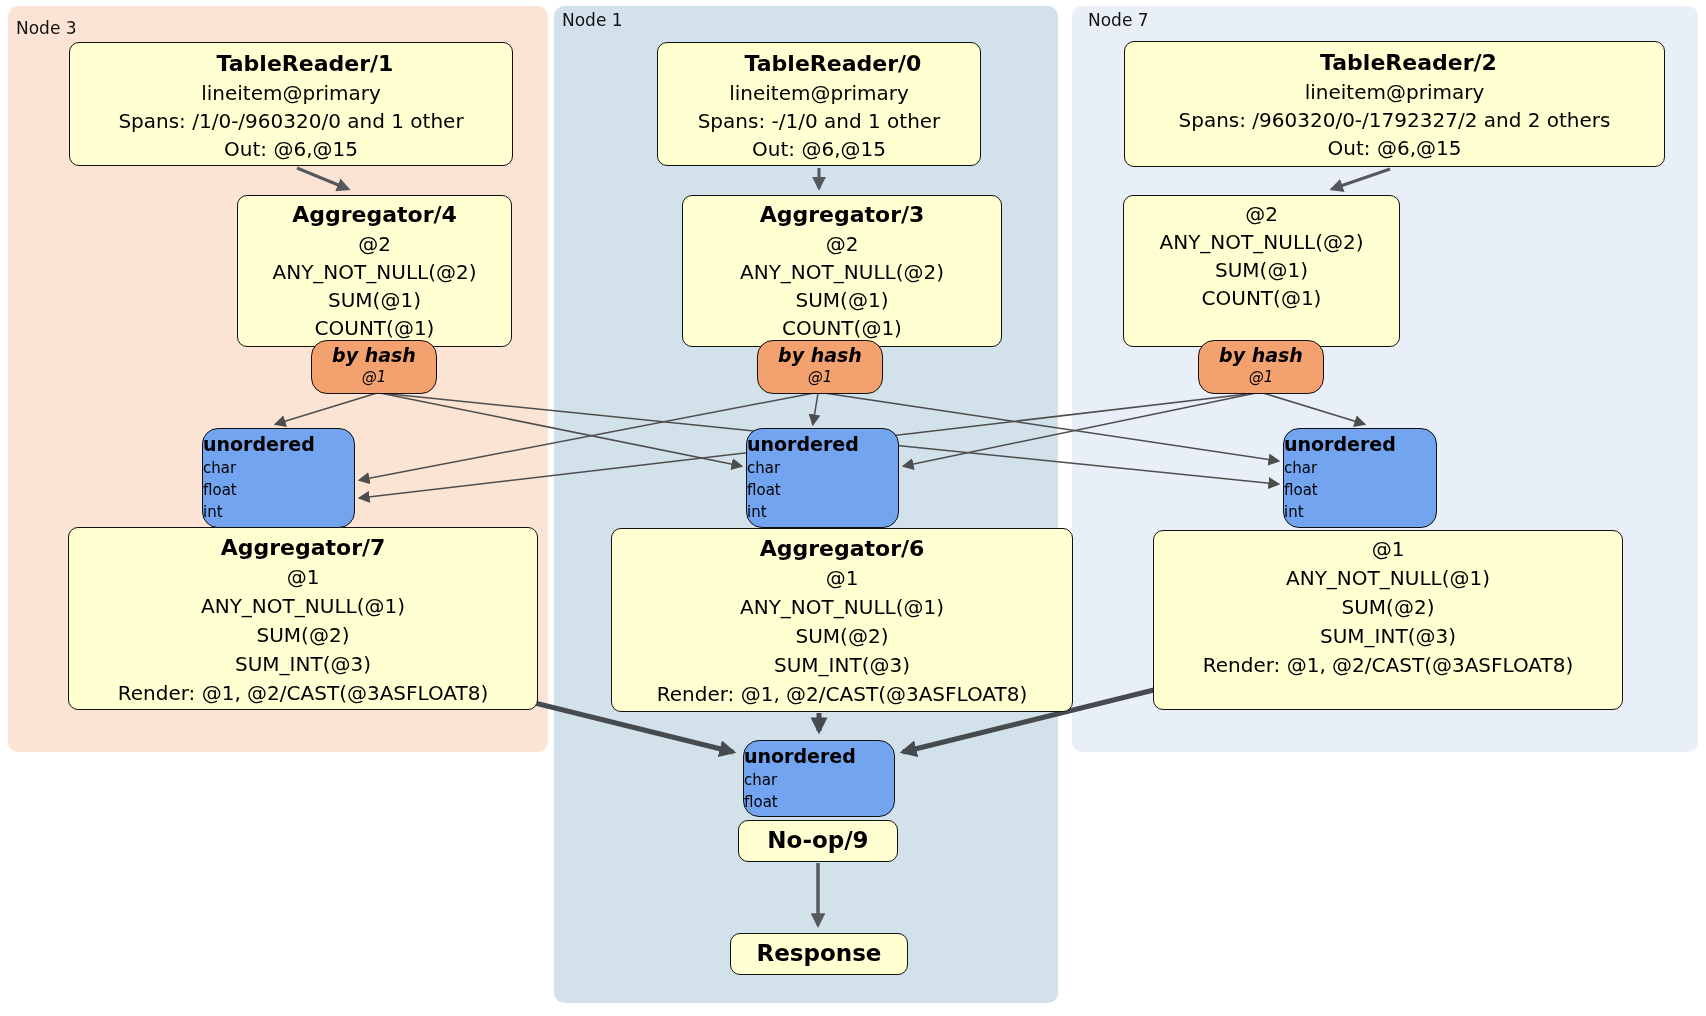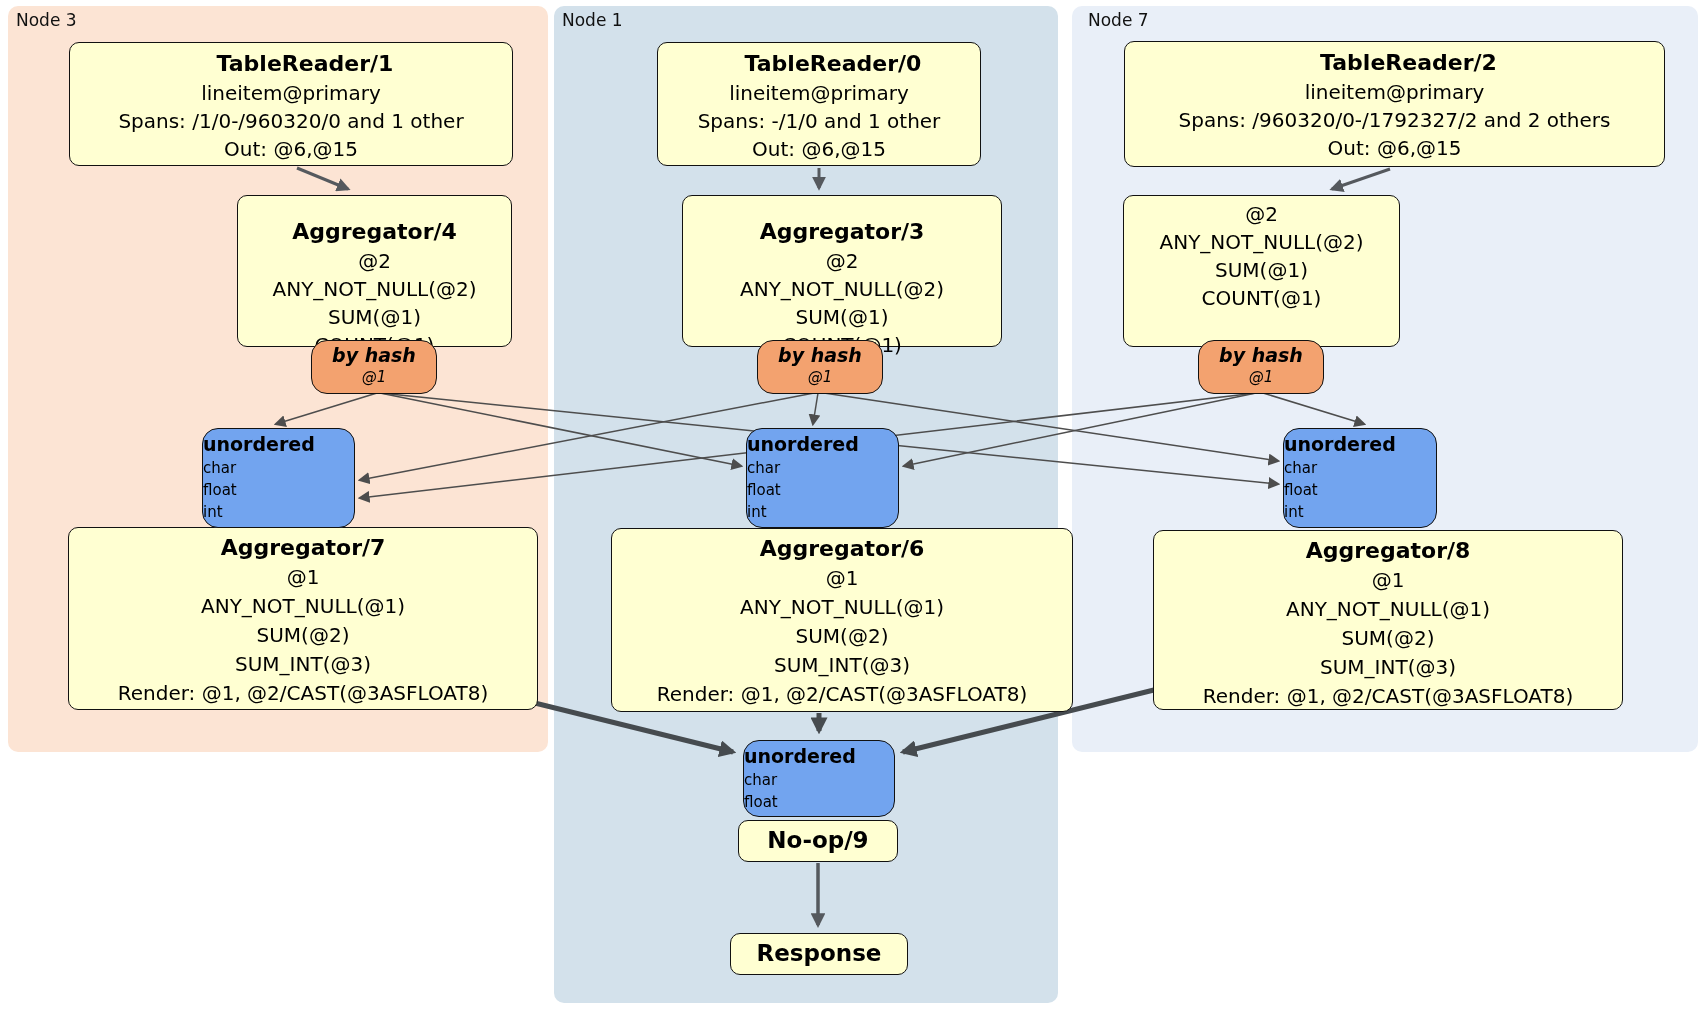--- a/index.html
+++ b/index.html
@@ -11,21 +11,21 @@
   #panel-node1{background:#d3e1eb;}
   #panel-node2{background:#e9eff8;}
   #edges{position:absolute;left:0;top:0;z-index:2;}
   .nbox{position:absolute;box-sizing:border-box;z-index:3;background:#ffffd2;
         border:1.6px solid #111;border-radius:10px;text-align:center;font-size:20px;}
   .bt{font-weight:bold;font-size:22px;}
   .tr{padding-top:5px;}
   .tr .bt{line-height:31px;padding-left:28px;}
   .tr .bl{line-height:28px;}
   .agg1{padding-top:4px;}
-  .agg1 .bt{line-height:30px;margin-top:17px;}
+  .agg1 .bt{line-height:30px;}
   .agg1 .bl{line-height:28px;}
   .agg2{padding-top:4px;margin-left:28px;}
   .agg2 .bt{line-height:31px;}
   .agg2 .bl{line-height:29px;}
   .router{position:absolute;box-sizing:border-box;z-index:4;background:#f3a26f;
         border:1.6px solid #111;border-radius:16px;text-align:center;padding-top:2px;font-style:italic;}
   .router .bt{font-size:19px;line-height:24px;}
   .router .bl{font-size:15px;line-height:20px;}
   .sync{position:absolute;box-sizing:border-box;z-index:4;background:#72a4ef;
         border:1.6px solid #111;border-radius:16px;padding-top:3px;}
@@ -33,21 +33,21 @@
   .sync .bl{font-size:15px;line-height:22px;}
   .simple{padding-top:3px;}
   .simple .bt{font-size:23px;line-height:33px;}
 </style>
 </head>
 <body>
 
 <div id="stage">
 
   <div class="panel" id="panel-node3" style="left:8px;top:6px;width:540px;height:746px;">
-    <div class="panel-label" style="left:8px;top:4px;">Node 3</div>
+    <div class="panel-label" style="left:8px;top:12px;">Node 3</div>
   </div>
   <div class="panel" id="panel-node1" style="left:554px;top:6px;width:504px;height:997px;">
     <div class="panel-label" style="left:8px;top:4px;">Node 1</div>
   </div>
   <div class="panel" id="panel-node2" style="left:1072px;top:6px;width:626px;height:746px;">
     <div class="panel-label" style="left:16px;top:4px;">Node 7</div>
   </div>
 
   <svg id="edges" width="1706" height="1016">
     <defs>
@@ -168,21 +168,20 @@
   </div>
   <div class="nbox agg2" style="left:583px;top:528px;width:462px;height:184px;">
     <div class="bt">Aggregator/6</div>
     <div class="bl">@1</div>
     <div class="bl">ANY_NOT_NULL(@1)</div>
     <div class="bl">SUM(@2)</div>
     <div class="bl">SUM_INT(@3)</div>
     <div class="bl">Render: @1, @2/CAST(@3ASFLOAT8)</div>
   </div>
   <div class="nbox agg2" style="left:1125px;top:530px;width:470px;height:180px;">
-    <div class="bt">Aggregator/8</div>
     <div class="bl">@1</div>
     <div class="bl">ANY_NOT_NULL(@1)</div>
     <div class="bl">SUM(@2)</div>
     <div class="bl">SUM_INT(@3)</div>
     <div class="bl">Render: @1, @2/CAST(@3ASFLOAT8)</div>
   </div>
 
   <div class="sync" style="left:743px;top:740px;width:152px;height:77px;">
     <div class="bt">unordered</div>
     <div class="bl">char</div>

